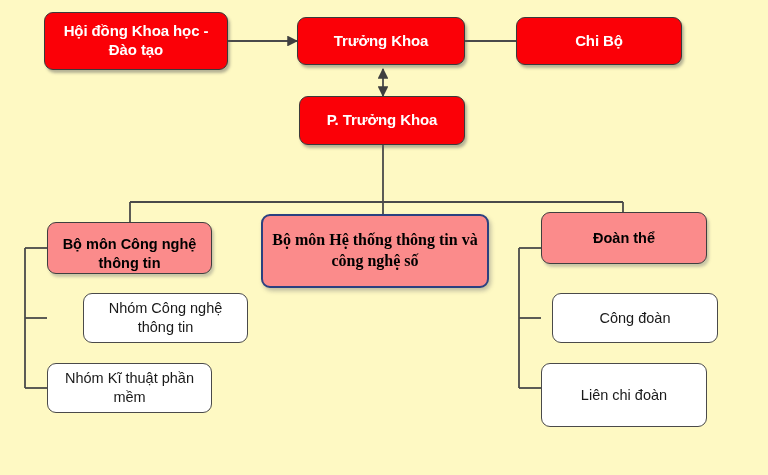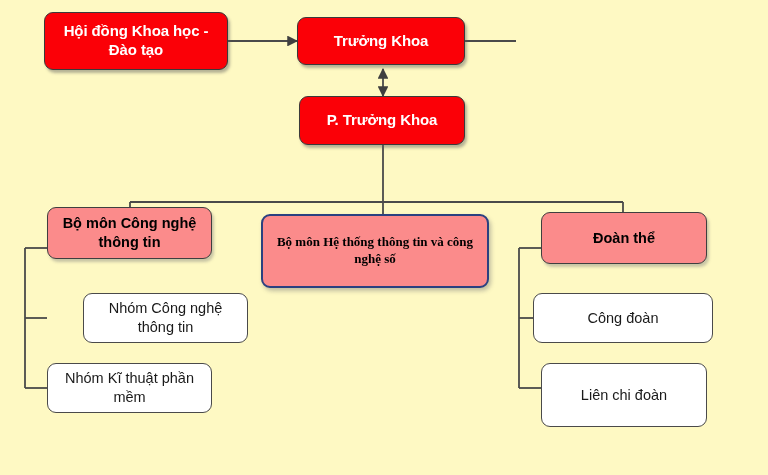--- a/index.html
+++ b/index.html
@@ -65,21 +65,21 @@
     font-weight: bold;
     font-size: 14.5px;
     line-height: 1.3;
     box-shadow: 2px 3px 3px rgba(120,120,120,0.4);
   }
 
   
   .node.pink.highlight {
     border: 2px solid #2b4180;
     font-family: "Liberation Serif", "DejaVu Serif", serif;
-    font-size: 13px;
+    font-size: 16px;
     line-height: 1.3;
     box-shadow: 2px 3px 4px rgba(120,120,120,0.45);
   }
 
   
   .node.white {
     background: #ffffff;
     border: 1.6px solid #4a4a4a;
     color: #1a1a1a;
     font-weight: normal;
@@ -131,46 +131,49 @@
   </svg>
 
   <div class="node red" style="left:44px; top:12px; width:184px; height:58px;">
     <span>Hội đồng Khoa học - Đào tạo</span>
   </div>
 
   <div class="node red" style="left:297px; top:17px; width:168px; height:48px;">
     <span>Trưởng Khoa</span>
   </div>
 
+  <div class="node red" style="left:516px; top:17px; width:166px; height:48px;">
+    <span>Chi Bộ</span>
+  </div>
 
   <div class="node red" style="left:299px; top:96px; width:166px; height:49px;">
     <span>P. Trưởng Khoa</span>
   </div>
 
-  <div class="node pink" style="left:47px; top:207px; width:165px; height:52px;">
+  <div class="node pink" style="left:47px; top:222px; width:165px; height:52px;align-items:flex-end;">
     <span>Bộ môn Công nghệ thông tin</span>
   </div>
 
   <div class="node pink highlight" style="left:261px; top:214px; width:228px; height:74px;">
     <span>Bộ môn Hệ thống thông tin và công nghệ số</span>
   </div>
 
   <div class="node pink" style="left:541px; top:212px; width:166px; height:52px;">
     <span>Đoàn thể</span>
   </div>
 
   <div class="node white" style="left:47px; top:293px; width:165px; height:50px;margin-left:36px;">
     <span>Nhóm Công nghệ thông tin</span>
   </div>
 
   <div class="node white" style="left:47px; top:363px; width:165px; height:50px;">
     <span>Nhóm Kĩ thuật phần mềm</span>
   </div>
 
-  <div class="node white" style="left:533px; top:293px; width:180px; height:50px;">
+  <div class="node white" style="left:552px; top:293px; width:166px; height:50px;">
     <span>Công đoàn</span>
   </div>
 
   <div class="node white" style="left:541px; top:363px; width:166px; height:64px;">
     <span>Liên chi đoàn</span>
   </div>
 
 </div>
 
 </body></html>

